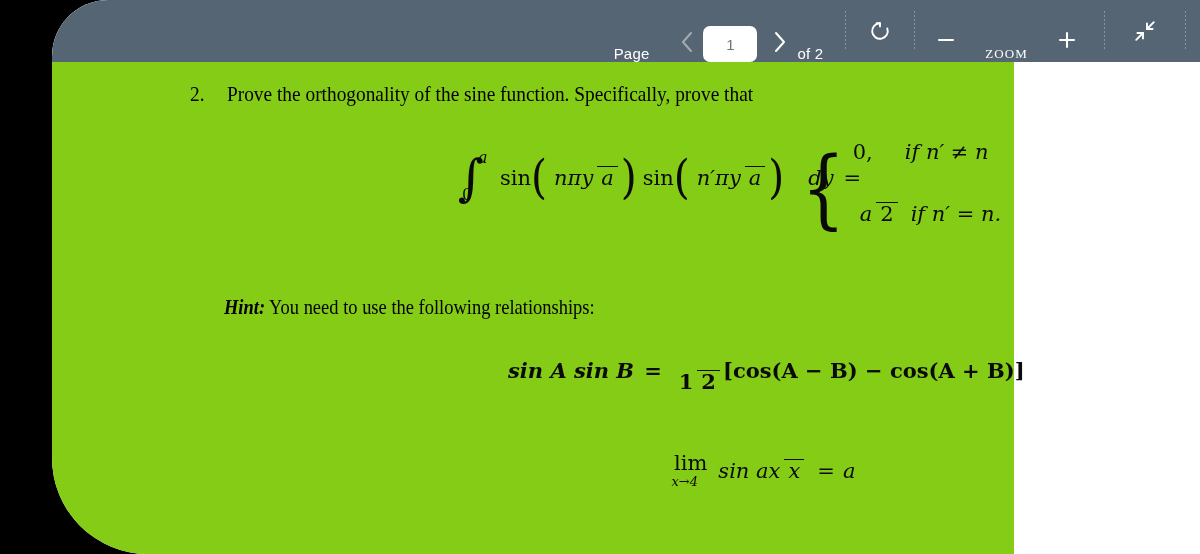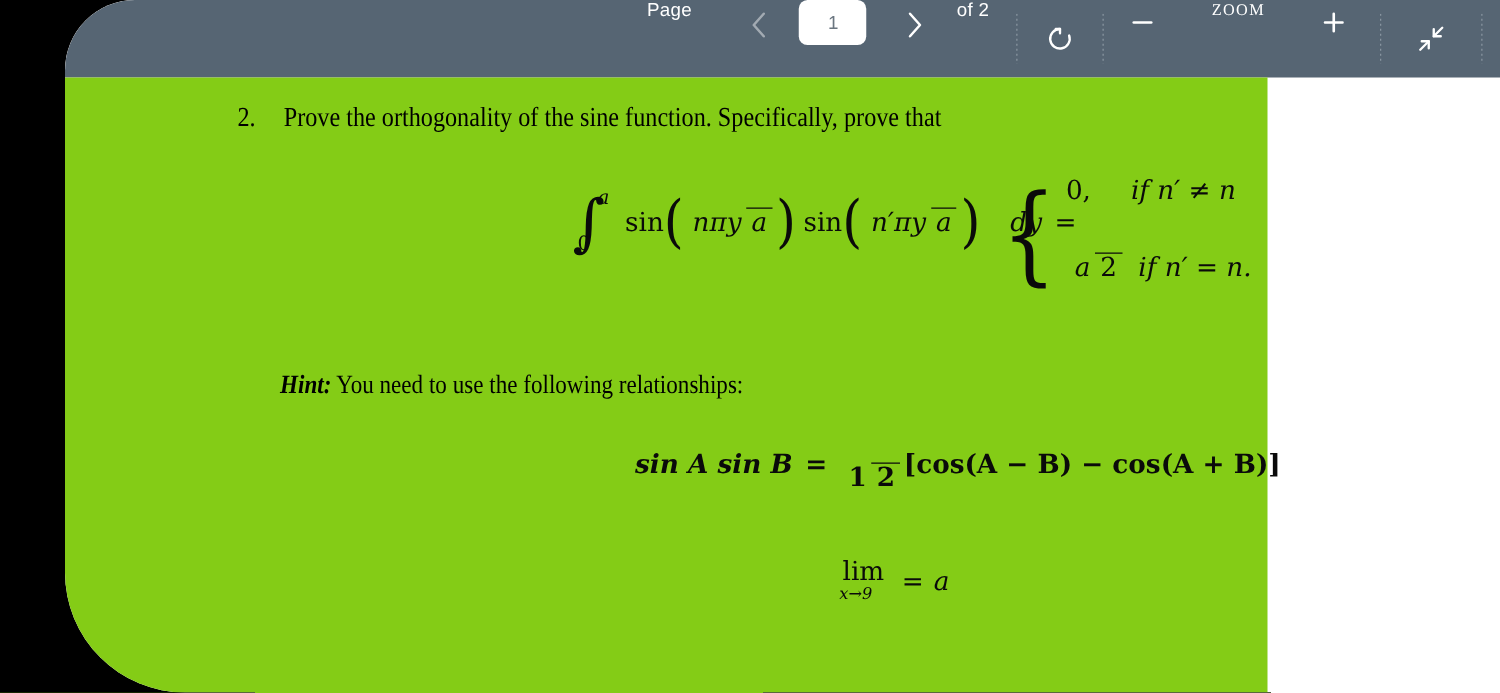--- a/index.html
+++ b/index.html
@@ -42,23 +42,22 @@
     background: #566573;
     border-top-left-radius: 56px;
     display: flex;
     align-items: center;
     justify-content: flex-end;
     color: #ffffff;
   }
 
   .tb-group {
     display: flex;
-    align-items: flex-start;
+    align-items: flex-end;
     height: 62px;
-    gap: 16px;
   }
 
   .tb-label {
     font-size: 15px;
     color: #ffffff;
     letter-spacing: .2px;
     white-space: nowrap;
   }
 
   .chev {
@@ -422,21 +421,25 @@
         <span class="frac">
           <span class="num mo">1</span>
           <span class="den mo">2</span>
         </span>
         <span class="mo">[cos(A − B) − cos(A + B)]</span>
       </div>
 
       <div id="eq-limit" class="math">
         <span class="lim-box">
           <span class="lim-main">lim</span>
-          <span class="lim-sub mi">x→9</span>
+          <span class="lim-sub mi">x→4</span>
+        </span>
+        <span class="frac">
+          <span class="num mi">sin ax</span>
+          <span class="den mi">x</span>
         </span>
         <span class="mo" style="margin:0 8px 0 10px;">=</span>
         <span class="mi">a</span>
       </div>
 
     </div>
   </div>
 </div>
 
 </body></html>

